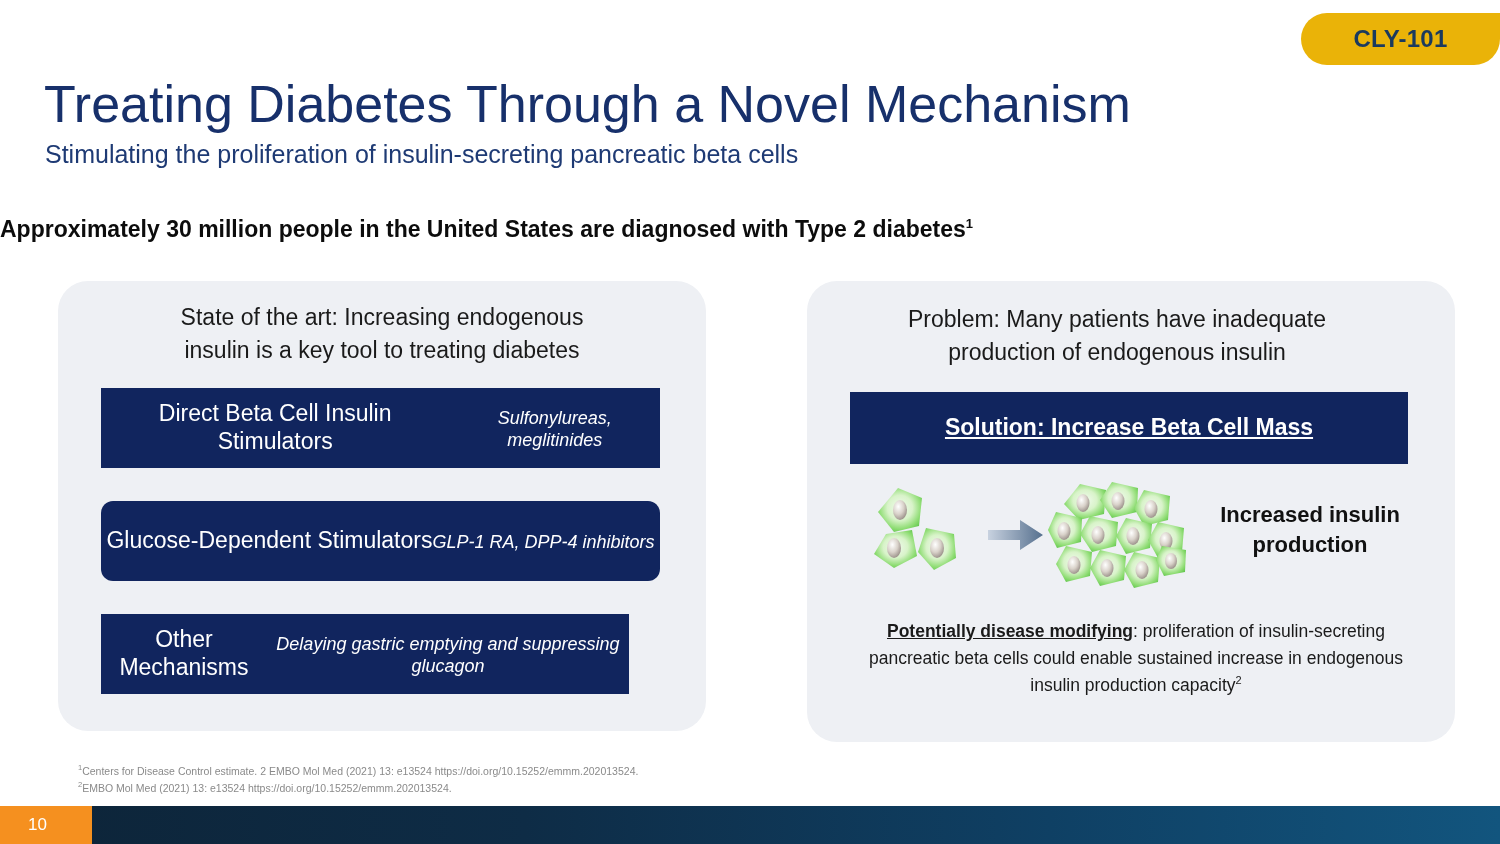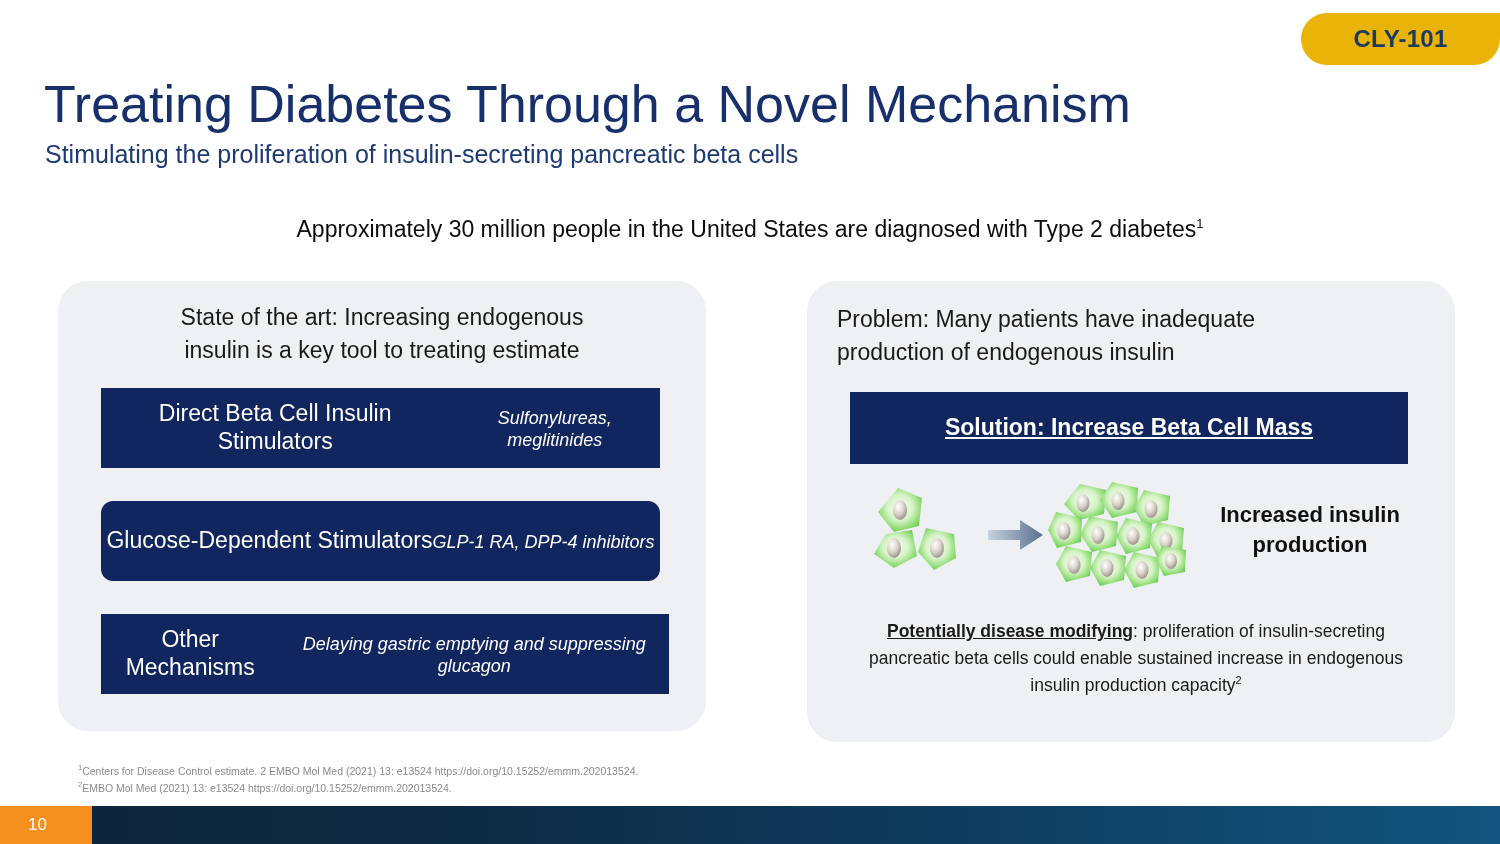--- a/index.html
+++ b/index.html
@@ -29,54 +29,54 @@
     position:absolute; left:44px; top:74px;
     font-size:52px; color:#17306b; font-weight:normal; white-space:nowrap;
   }
   .subtitle {
     position:absolute; left:45px; top:140px;
     font-size:25px; color:#1e3a74; font-weight:normal; white-space:nowrap;
   }
 
   
   .headline {
-    position:absolute; left:0; top:216px; width:1500px; text-align:center;
-    font-size:23px; font-weight:normal; color:#0c0c0c;
+    position:absolute; left:0; top:216px; width:1500px; 
+    font-size:23px; font-weight:bold; color:#0c0c0c;
   }
   .headline sup { font-size:13px; vertical-align:super; }
 
   
   .panel {
     position:absolute; background:#eef0f4; border-radius:30px;
   }
   .panel-left  { left:58px;  top:281px; width:648px; height:450px; }
   .panel-right { left:807px; top:281px; width:648px; height:461px; }
 
   .panel-head-left {
     position:absolute; left:40px; top:20px; width:568px;
     text-align:center; font-size:23px; color:#1a1a1a; line-height:1.45;
   }
   .panel-head-right {
     position:absolute; left:30px; top:22px; width:560px;
-    text-align:left; font-size:23px; color:#1a1a1a; line-height:1.45;
+    text-align:center; font-size:23px; color:#1a1a1a; line-height:1.45;
   }
 
   
   .navybox {
     position:absolute; background:#11255e; color:#ffffff;
     display:flex; flex-direction:row; align-items:center;
     justify-content:center; text-align:center;
   }
   .navybox .nb-title { font-size:23px; line-height:1.2; }
   .navybox .nb-sub   { font-size:18px; font-style:italic; line-height:1.25; margin-top:2px; }
   .navybox.solution .nb-title { font-weight:bold; font-size:23px;text-decoration:underline; }
 
   .box1 { left:101px; top:388px; width:559px; height:80px; }
   .box2 { left:101px; top:501px; width:559px; height:80px;border-radius:12px; }
-  .box3 { left:101px; top:614px; width:568px; height:80px; }
+  .box3 { left:101px; top:614px; width:528px; height:80px; }
   .boxsol { left:850px; top:392px; width:558px; height:72px; }
 
   
   .cells-row {
     position:absolute; left:850px; top:480px; width:560px; height:115px;
   }
   .cell-group { position:absolute; }
   .group-small { left:10px; top:2px; width:110px; height:110px; }
   .group-large { left:198px; top:0px;  width:140px; height:115px; }
   .arrow-wrap { position:absolute; left:138px; top:38px; width:55px; height:34px; }
@@ -125,21 +125,21 @@
   <div class="title">Treating Diabetes Through a Novel Mechanism</div>
   <div class="subtitle">Stimulating the proliferation of insulin-secreting pancreatic beta cells</div>
 
   <div class="headline">
     <span>Approximately 30 million people in the United States are diagnosed with Type 2 diabetes</span><sup>1</sup>
   </div>
 
   <div class="panel panel-left">
     <div class="panel-head-left">
       <div>State of the art: Increasing endogenous</div>
-      <div>insulin is a key tool to treating estimate</div>
+      <div>insulin is a key tool to treating diabetes</div>
     </div>
   </div>
 
   <div class="navybox box1">
     <div class="nb-title">Direct Beta Cell Insulin Stimulators</div>
     <div class="nb-sub">Sulfonylureas, meglitinides</div>
   </div>
 
   <div class="navybox box2">
     <div class="nb-title">Glucose-Dependent Stimulators</div>

